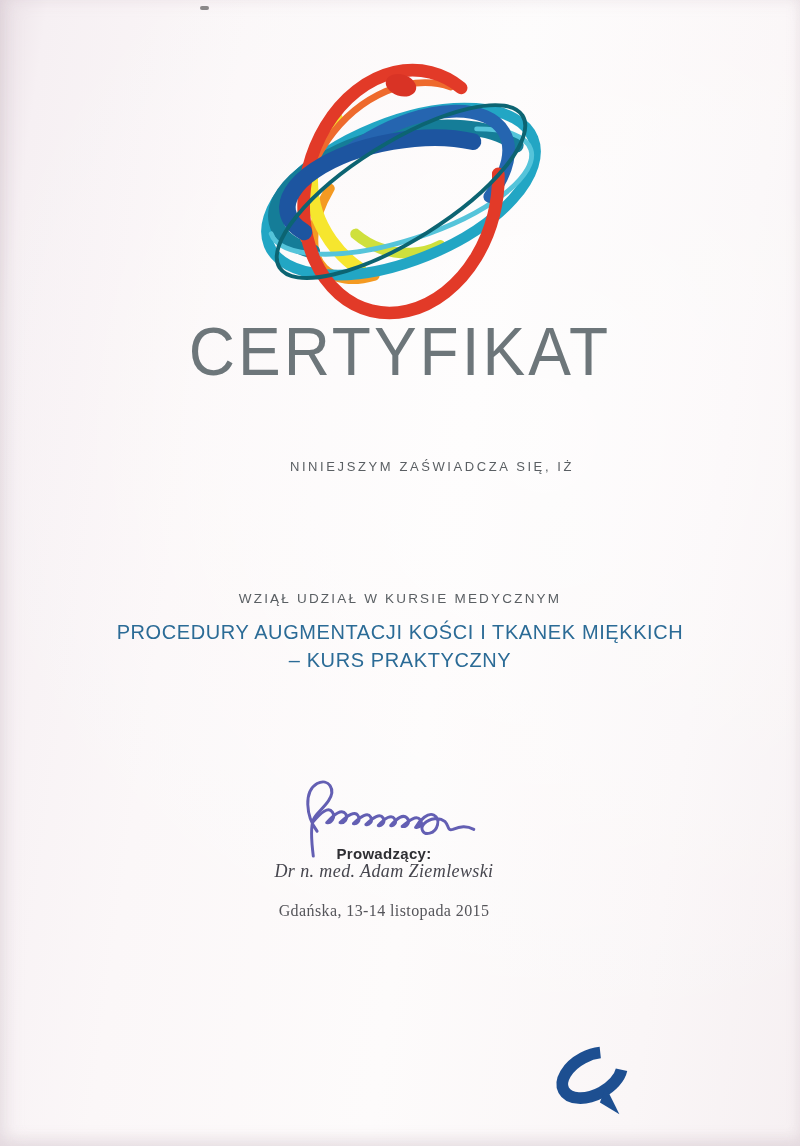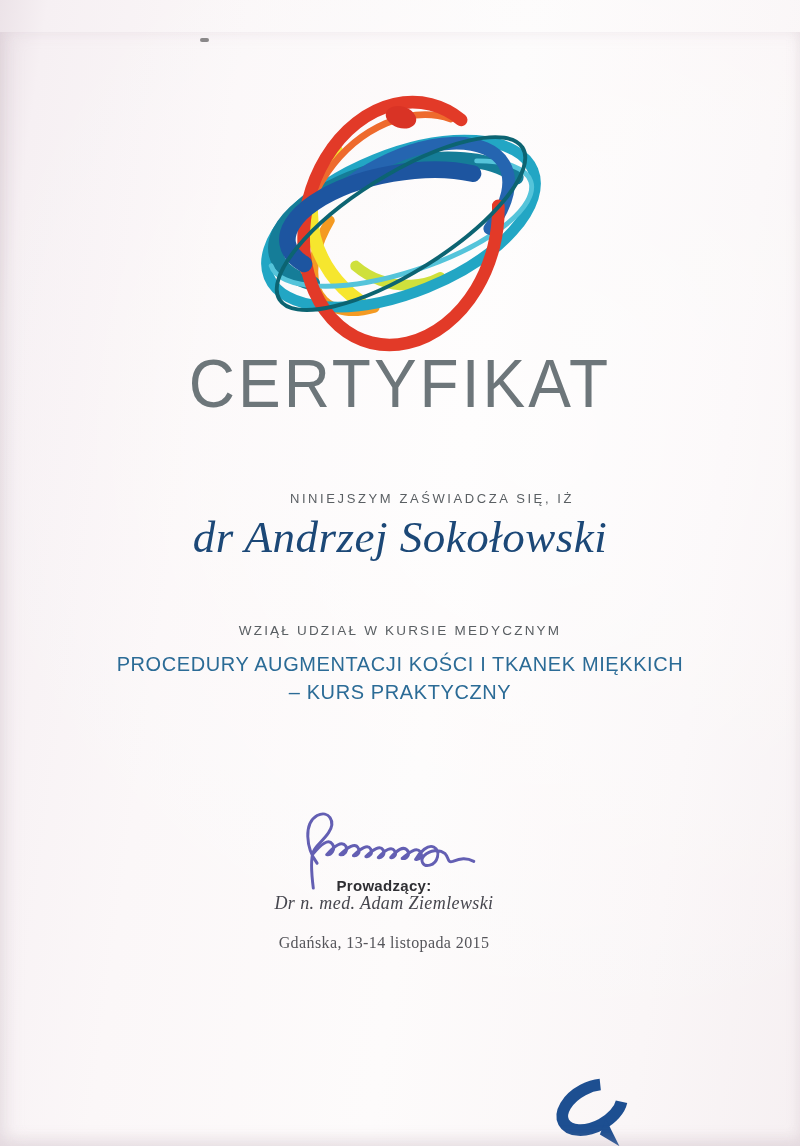--- a/index.html
+++ b/index.html
@@ -3,21 +3,21 @@
 <meta charset="utf-8">
 <style>
   html,body{margin:0;padding:0;}
   body{
     width:800px;height:1146px;position:relative;overflow:hidden;
     font-family:"Liberation Sans",sans-serif;
     background:
       radial-gradient(120% 90% at 68% 38%, rgba(255,255,255,.55), rgba(255,255,255,0) 62%),
       linear-gradient(98deg,#ece3e8 0%,#f6f0f3 5%,#fbf7f8 26%,#fdfbfb 55%,#faf6f7 82%,#f6f0f2 100%);
   }
-  .page{position:absolute;inset:0;margin-top:32px;}
+  .page{position:absolute;inset:0;}
   .page::after{
     content:"";position:absolute;inset:0;pointer-events:none;
     box-shadow:inset 0 -7px 14px rgba(180,160,172,.22), inset 8px 0 18px rgba(195,175,185,.16);
   }
   .speck{position:absolute;left:200px;top:6px;width:9px;height:4px;border-radius:2px;background:#4d4d4d;opacity:.65;}
   .globe{position:absolute;left:245px;top:56px;width:312px;height:276px;}
   .title{
     position:absolute;top:320px;left:0;width:100%;text-align:center;
     font-size:64px;font-weight:400;letter-spacing:3px;color:#6d767a;line-height:1;
     transform:scaleY(1.06);
@@ -85,21 +85,20 @@
       <ellipse cx="160" cy="135" rx="118" ry="52" stroke="#1d55a0" stroke-width="17" pathLength="100" stroke-dasharray="45 55" stroke-dashoffset="55" transform="rotate(-10 160 135)"></ellipse>
       <ellipse cx="160" cy="135" rx="147" ry="50" stroke="#0c6472" stroke-width="4" transform="rotate(-32 160 135)"></ellipse>
     </g>
     <ellipse cx="160" cy="26" rx="16" ry="11" fill="#d93325" transform="rotate(18 160 26)"></ellipse>
   </svg>
 
   <div class="title">CERTYFIKAT</div>
 
   <div class="statement">NINIEJSZYM ZAŚWIADCZA SIĘ, IŻ</div>
 
-  <div class="recipient">dr Andrzej Sokołowski</div>
 
   <div class="course-intro">WZIĄŁ UDZIAŁ W KURSIE MEDYCZNYM</div>
 
   <div class="course-title">
     <div>PROCEDURY AUGMENTACJI KOŚCI I TKANEK MIĘKKICH</div>
     <div>– KURS PRAKTYCZNY</div>
   </div>
 
   <div class="sig-block">
 

